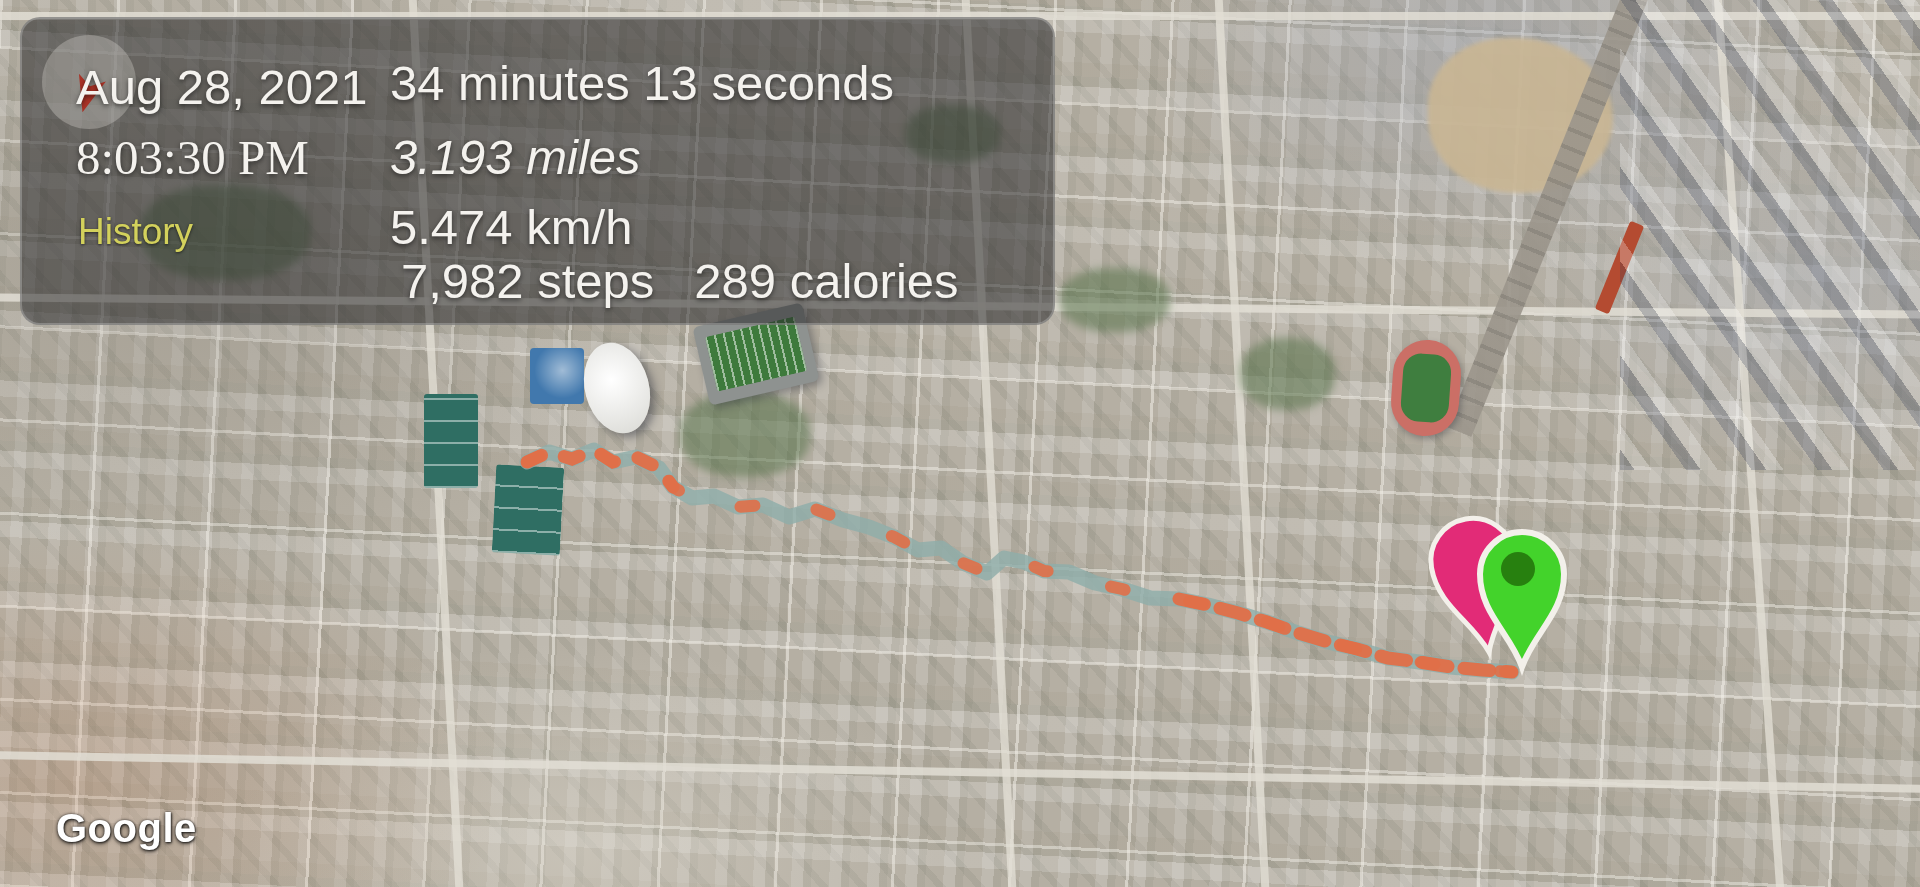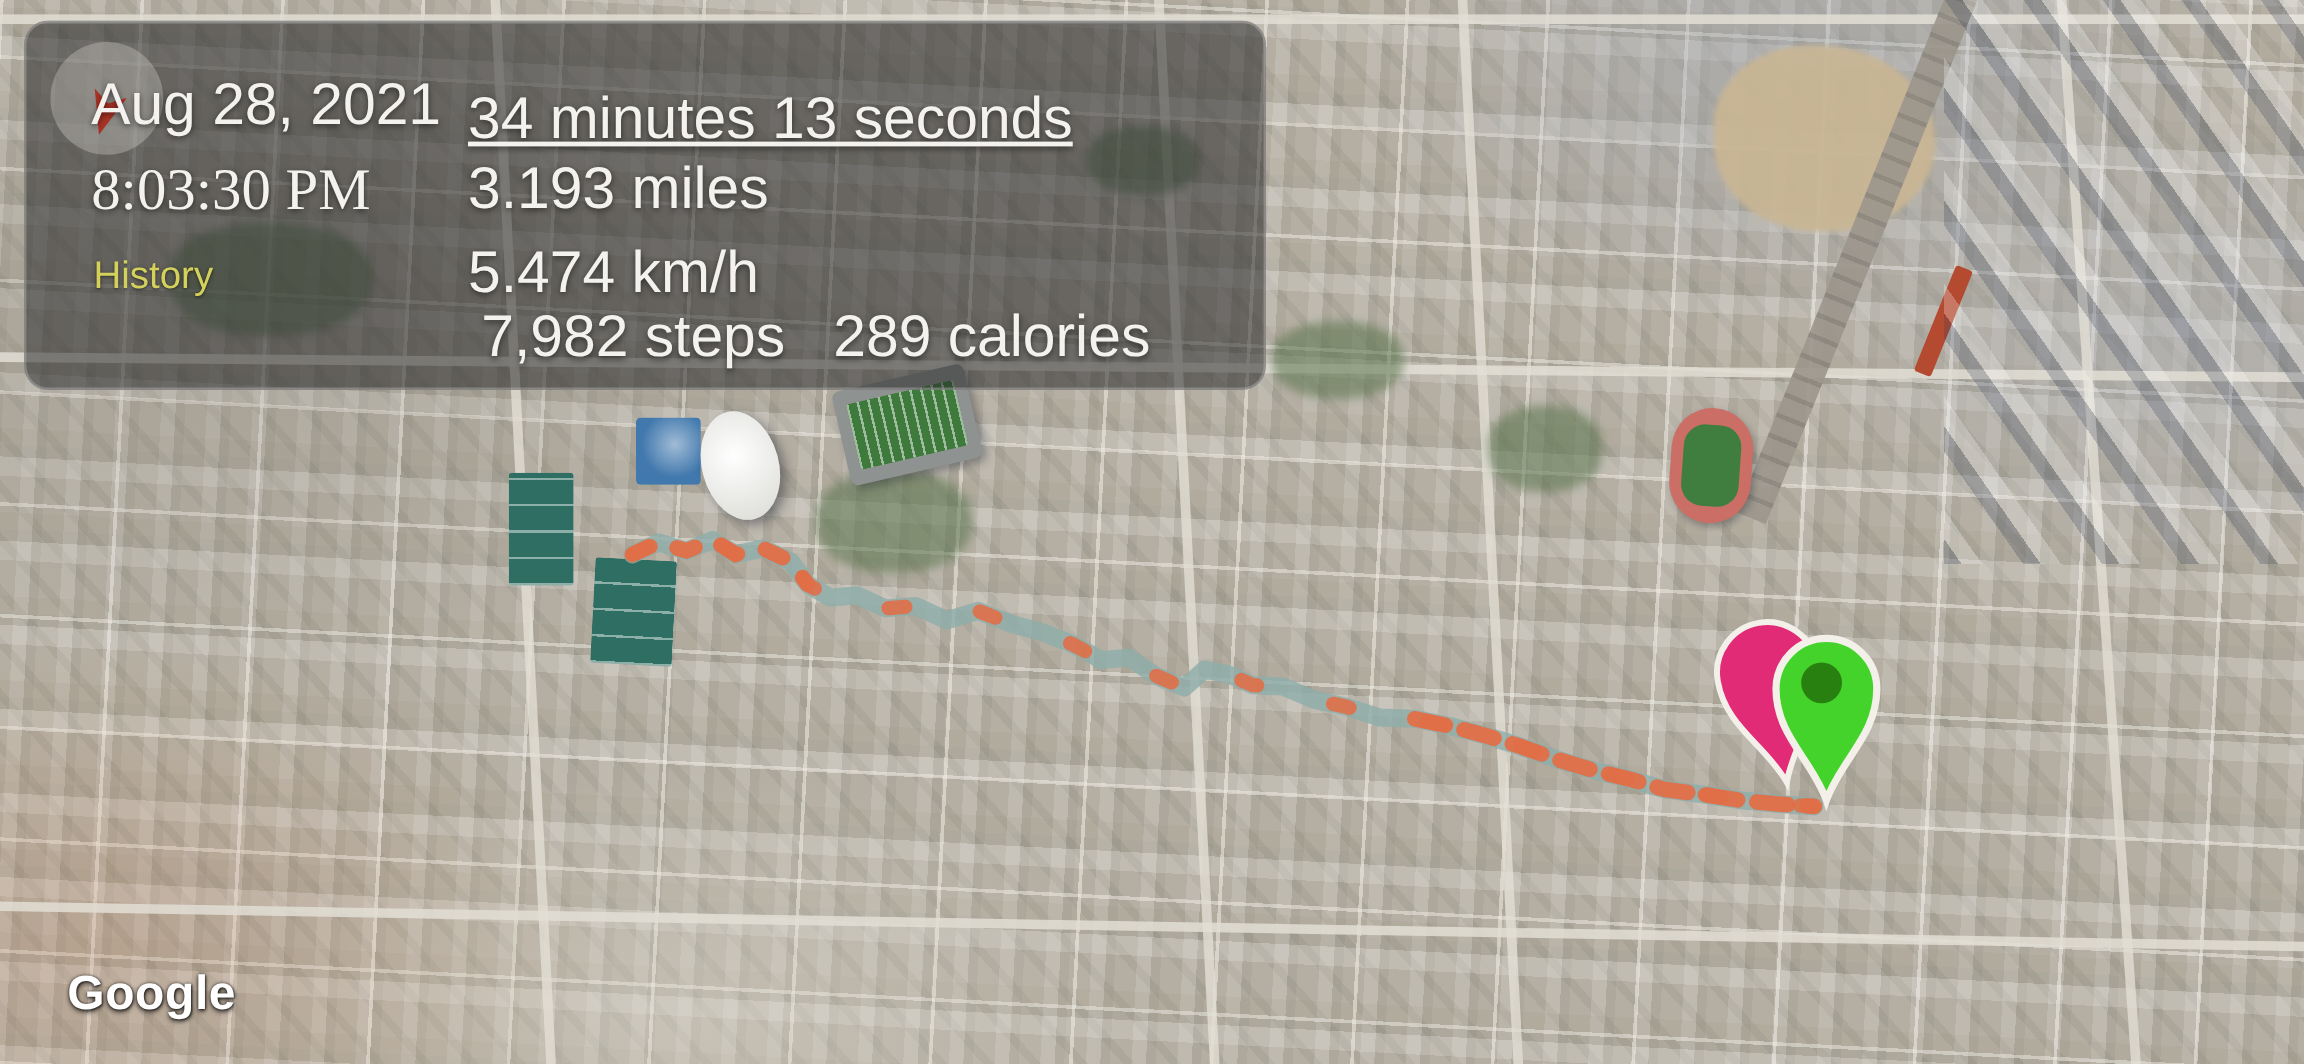--- a/index.html
+++ b/index.html
@@ -66,23 +66,23 @@
   #info-panel{position:absolute;left:20px;top:17px;width:1031px;height:304px;
     background:rgba(40,40,42,.54);border:2px solid rgba(178,178,178,.45);
     border-radius:20px;color:#f4f2ee;
     text-shadow:0 2px 5px rgba(0,0,0,.55);}
   #compass{position:absolute;left:20px;top:16px;width:94px;height:94px;border-radius:50%;
     background:rgba(218,216,210,.33);}
   #compass svg{position:absolute;left:24px;top:34px;}
   .stat{position:absolute;font-size:49px;white-space:nowrap;letter-spacing:0;}
   #p-date{left:54px;top:40px;}
   #p-time{left:54px;top:110px;font-family:Liberation Serif, serif;}
-  #p-history{left:56px;top:192px;font-size:32px;color:#d3d15c;text-shadow:0 1px 3px rgba(0,0,0,.6);cursor:pointer;}
-  #p-duration{left:368px;top:52px;text-decoration:underline;}
-  #p-distance{left:368px;top:110px;}
+  #p-history{left:56px;top:192px;font-size:37px;color:#d3d15c;text-shadow:0 1px 3px rgba(0,0,0,.6);cursor:pointer;}
+  #p-duration{left:368px;top:36px;}
+  #p-distance{left:368px;top:110px;font-style:italic;}
   #p-speed{left:368px;top:180px;}
   #p-stepscal{left:368px;top:234px;margin-left:11px;}
   #p-calories{margin-left:40px;}
 
   
   #google-logo{position:absolute;left:20px;top:806px;font-size:40px;font-weight:bold;
     color:#ffffff;letter-spacing:.5px;
     text-shadow:0 0 3px rgba(0,0,0,.6), 0 2px 4px rgba(0,0,0,.55), 1px 1px 2px rgba(0,0,0,.5);margin-left:36px;}
 </style>
 </head>

